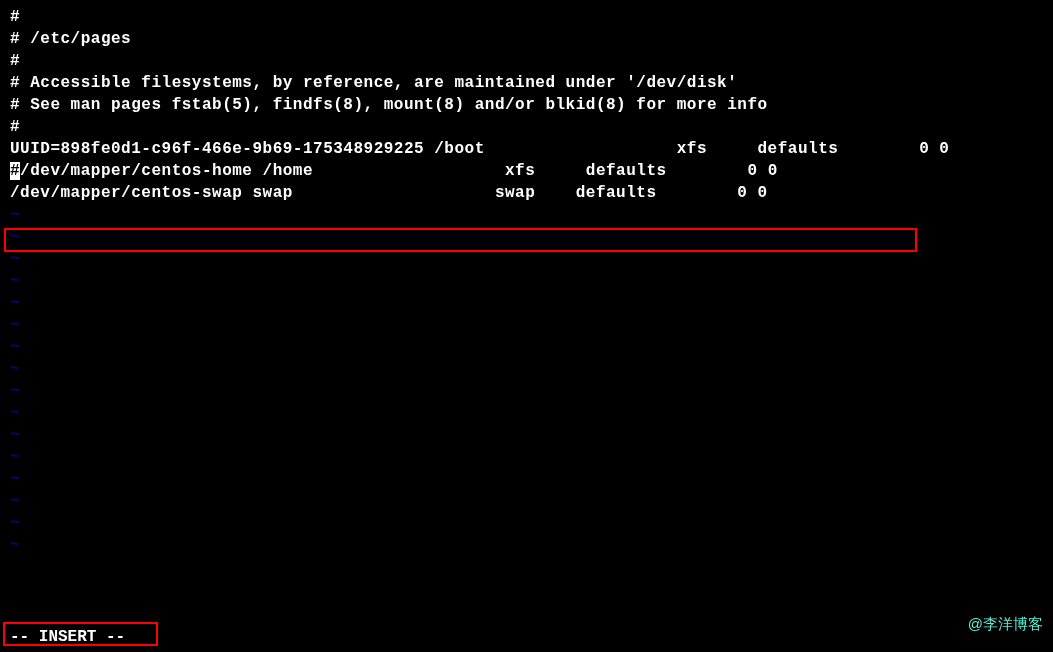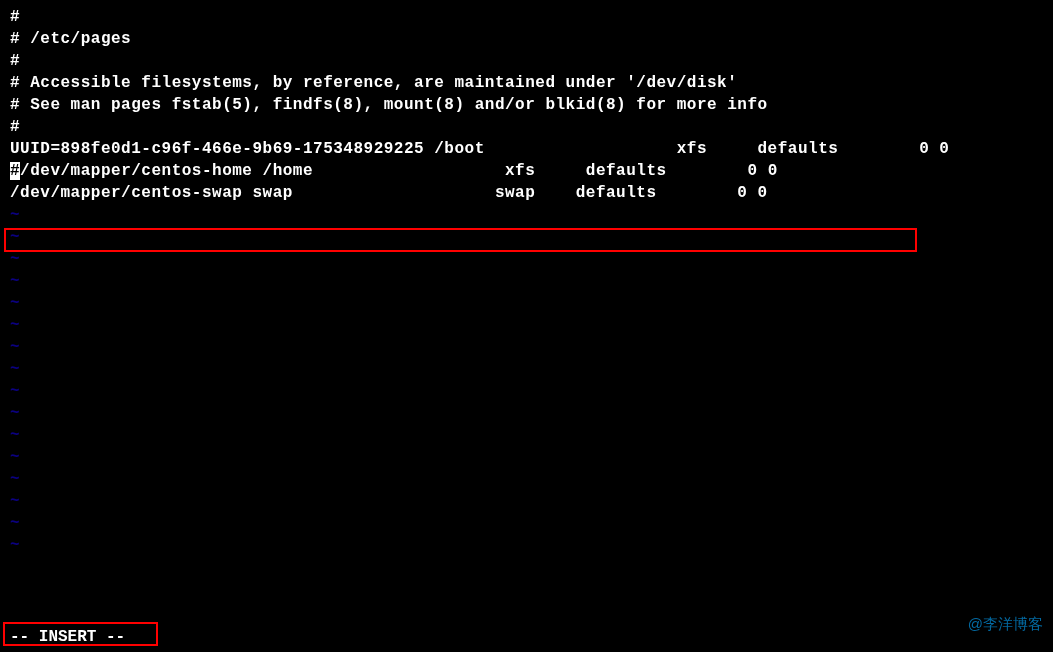--- a/index.html
+++ b/index.html
@@ -55,21 +55,21 @@
       position: absolute;
       bottom: 6px;
       left: 10px;
       white-space: pre;
       font-weight: bold;
     }
     .watermark {
       position: absolute;
       bottom: 18px;
       right: 10px;
-      color: #0369a1;
+      color: #5eead4;
       font-size: 15px;
       font-family: sans-serif;
     }
     .editor-content {
       position: relative;
     }
   </style>
 </head>
 <body>
 

